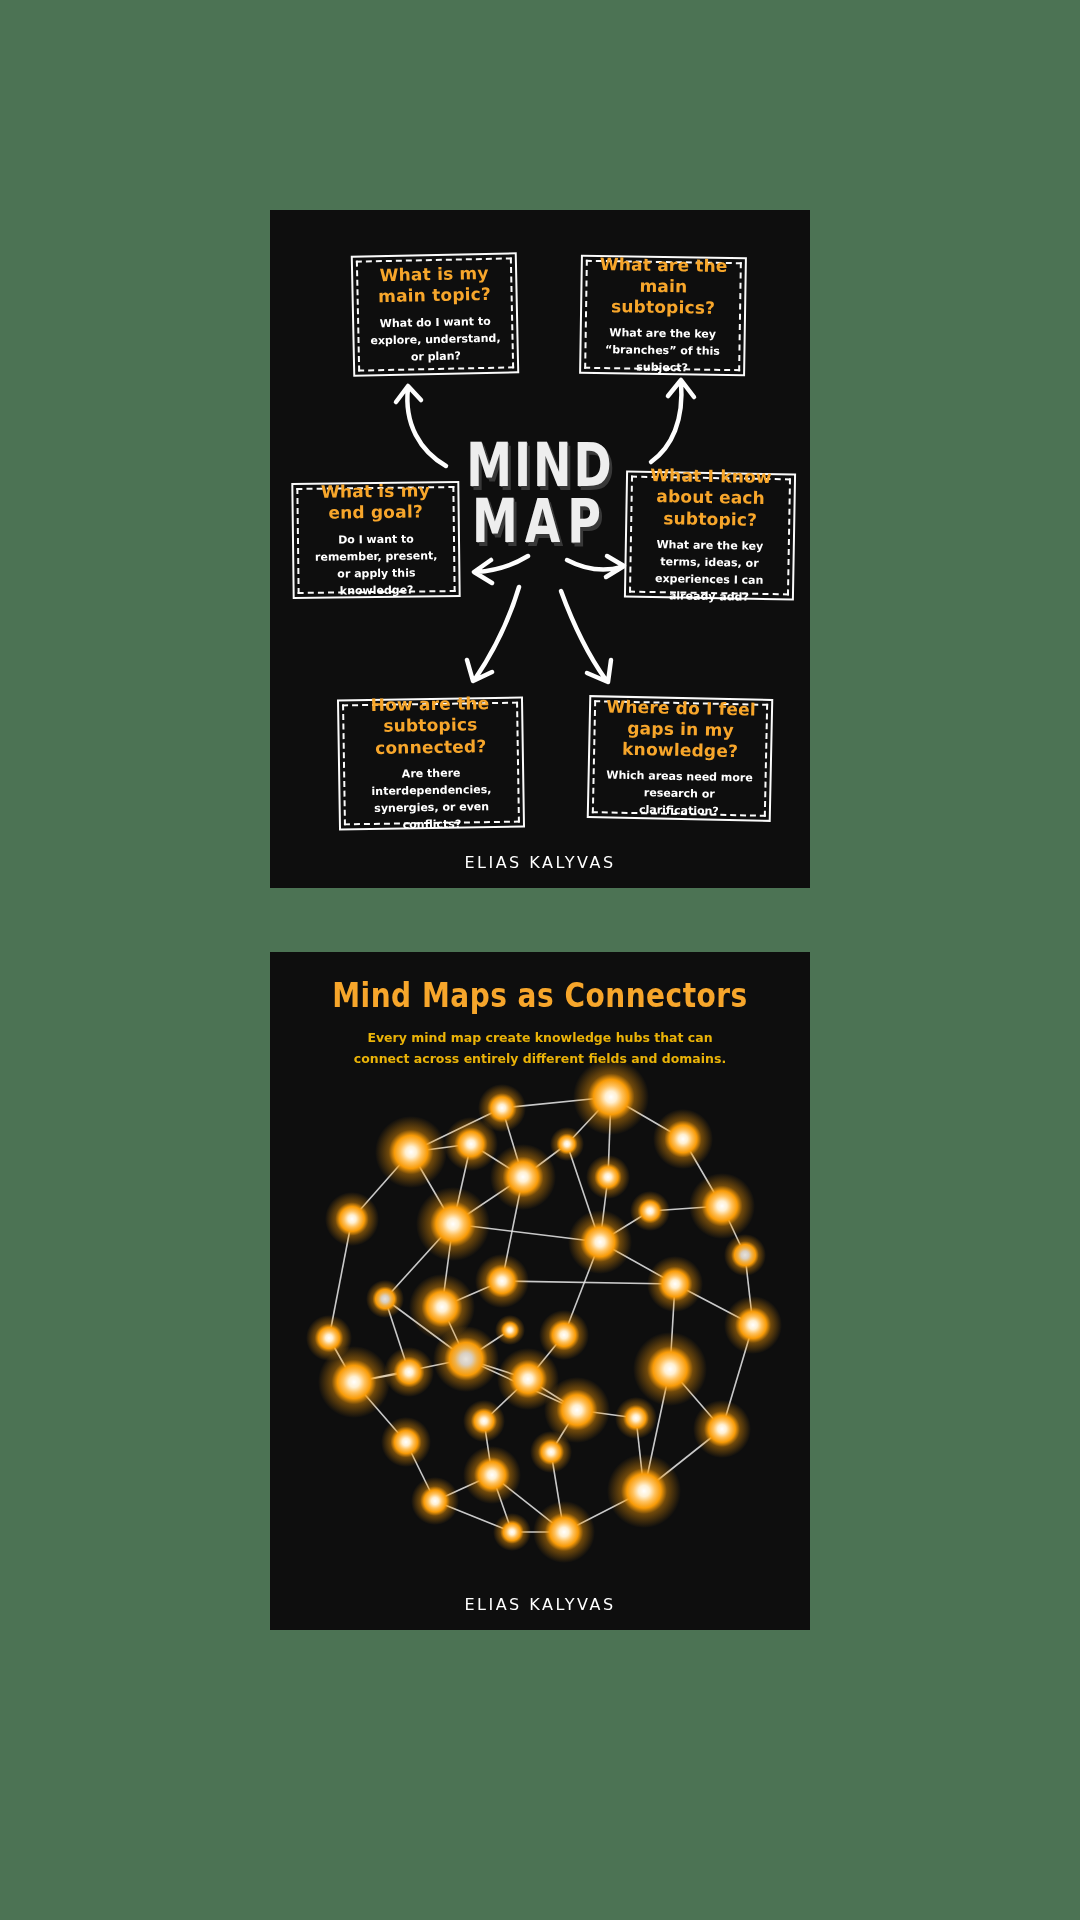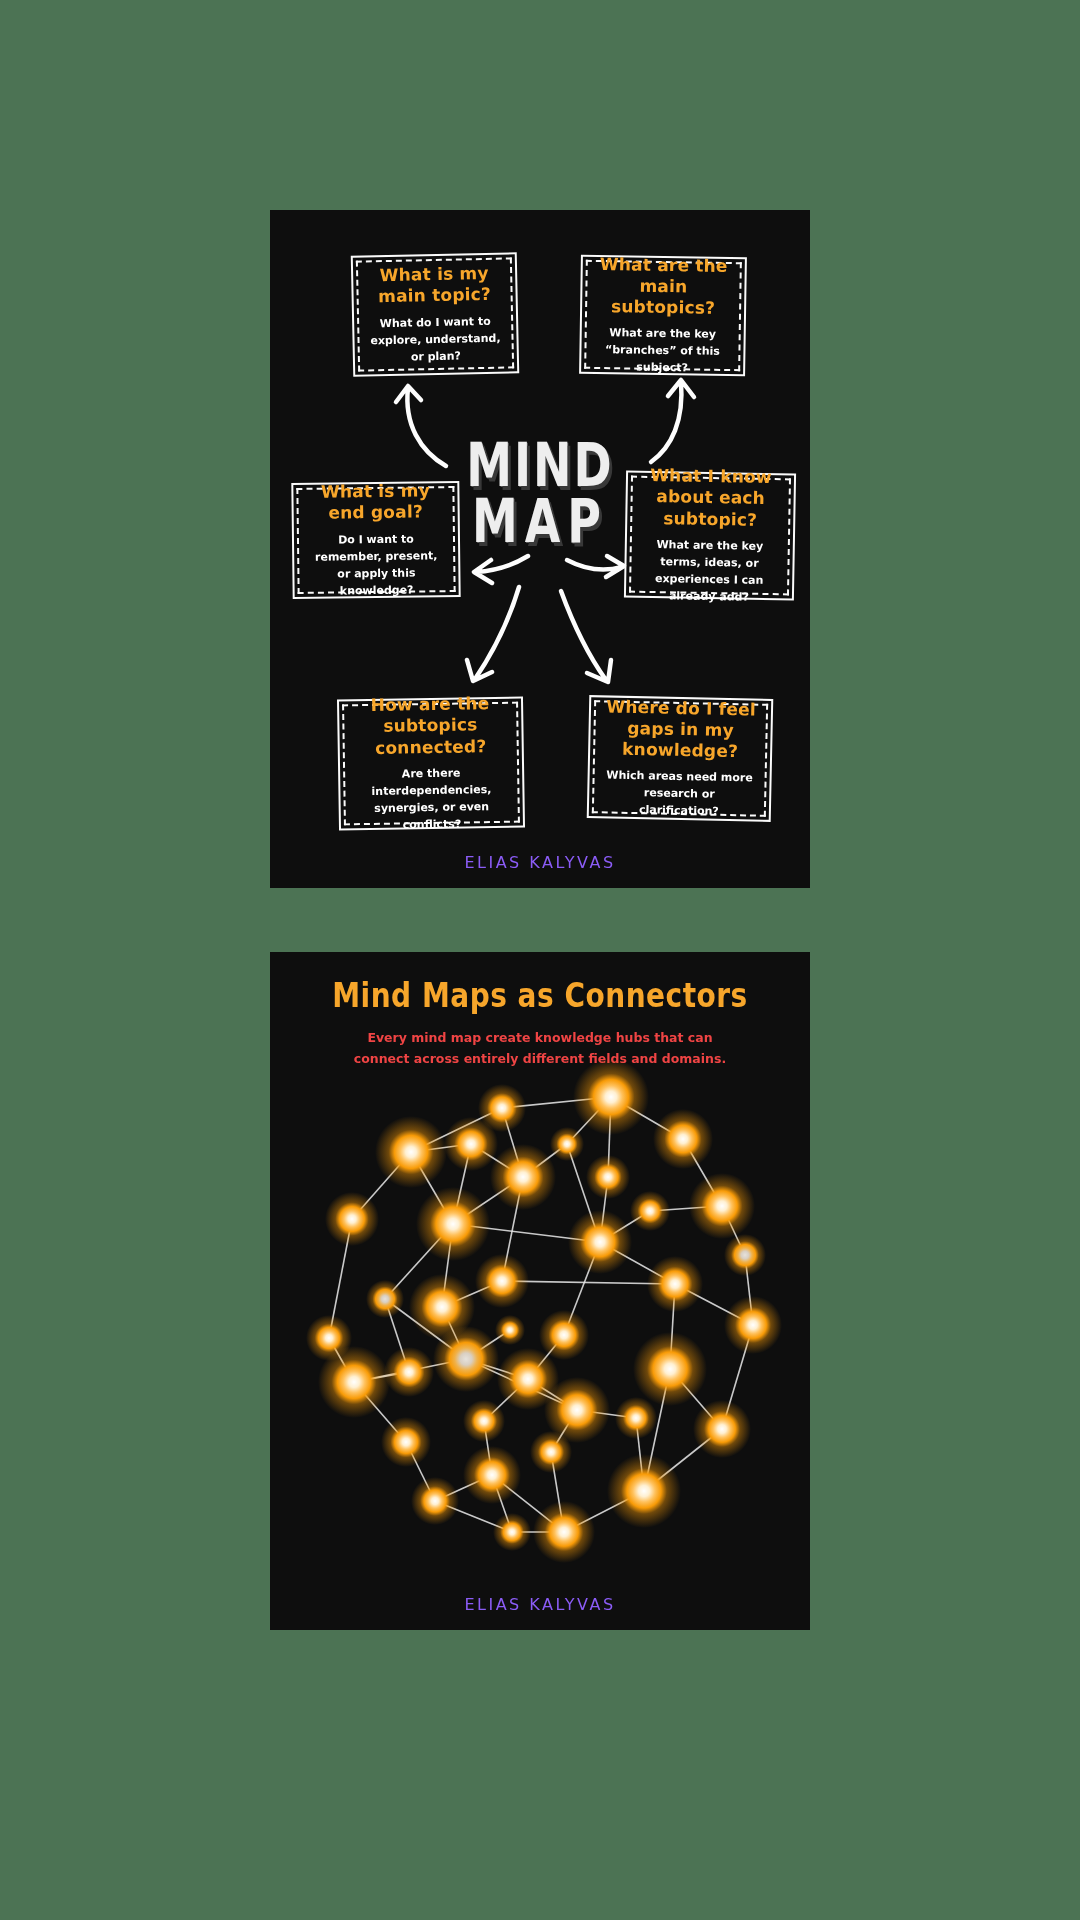--- a/index.html
+++ b/index.html
@@ -51,32 +51,32 @@
   .mindmap-title .l1{font-size:46px;line-height:.94;letter-spacing:2px;
     text-shadow:3px 3px 0 #383838,1px 1px 0 #5a5a5a;}
   .mindmap-title .l2{font-size:46px;line-height:.94;letter-spacing:7px;
     text-shadow:3px 3px 0 #383838,1px 1px 0 #5a5a5a;}
 
   svg.arrows{position:absolute;inset:0;width:100%;height:100%;}
   .arrow{stroke:#fdfdfd;stroke-width:4.5;fill:none;stroke-linecap:round;stroke-linejoin:round;}
 
   .poster-footer{
     position:absolute;left:0;right:0;bottom:16px;text-align:center;
-    color:#8b5cf6;font-size:16px;letter-spacing:2.5px;font-weight:normal;
+    color:#ffffff;font-size:16px;letter-spacing:2.5px;font-weight:normal;
   }
 
   
   .p2-title{
     position:absolute;top:24px;left:0;right:0;margin:0;text-align:center;
     color:#F7A62B;font-size:28px;font-weight:bold;letter-spacing:.5px;
     transform:scaleY(1.18);transform-origin:top center;
   }
   .p2-sub{
     position:absolute;top:76px;left:0;right:0;margin:0;text-align:center;
-    color:#ef4444;font-size:12.5px;font-weight:bold;line-height:1.65;
+    color:#eab308;font-size:12.5px;font-weight:bold;line-height:1.65;
   }
   #network-svg{position:absolute;inset:0;width:100%;height:100%;}
   .edge{stroke:#e4e4e4;stroke-width:1.6;stroke-opacity:.88;}
 </style>
 </head>
 <body>
 
 <div class="stage">
 
   <section class="poster" id="poster1">

